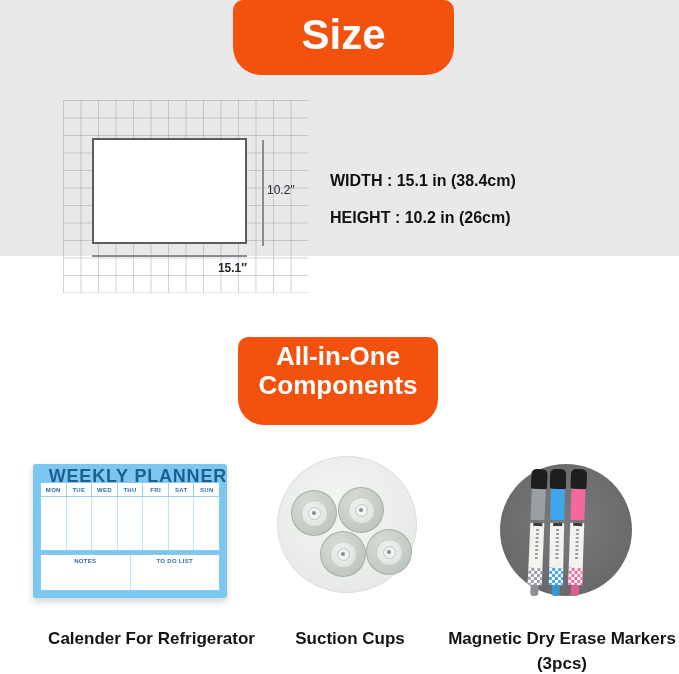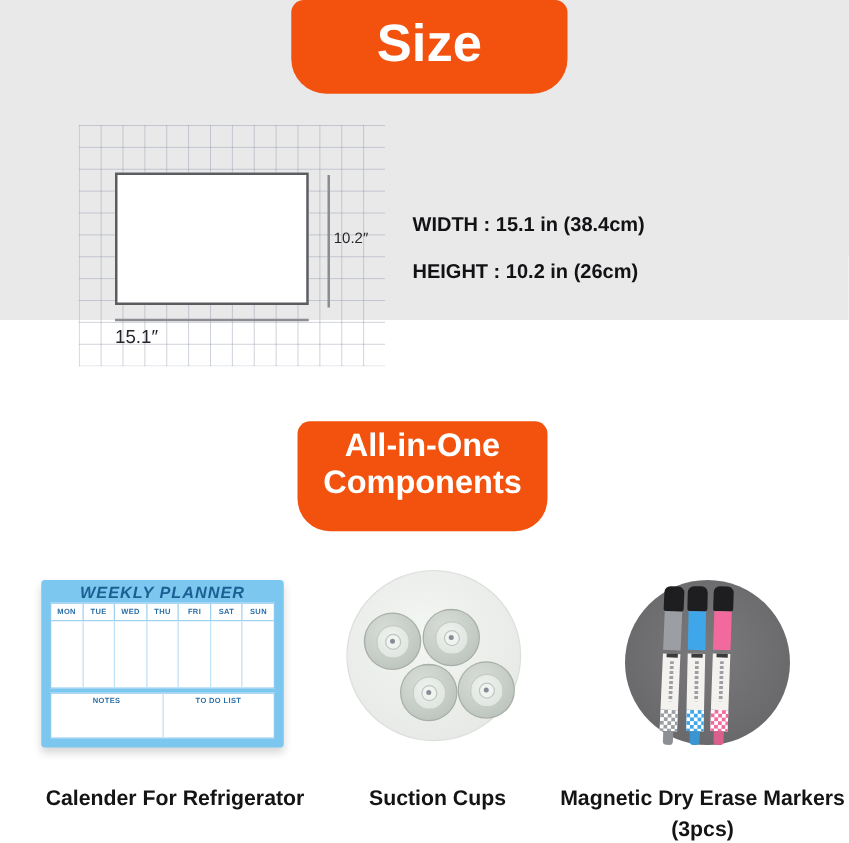--- a/index.html
+++ b/index.html
@@ -25,43 +25,43 @@
       linear-gradient(90deg, rgba(140,148,165,0.42) 1px, transparent 1px);
     background-size: 17.5px 17.5px;
   }
   .board {
     position: absolute; left: 29px; top: 38px; width: 155px; height: 106px;
     background: #ffffff; border: 2px solid #5b5c60;
   }
   .dim-line-v { position: absolute; left: 199px; top: 40px; width: 2px; height: 106px; background: #8b8b92; }
   .dim-line-h { position: absolute; left: 29px; top: 155px; width: 155px; height: 2px; background: #8b8b92; }
   .dim-label-v { position: absolute; left: 204px; top: 83px; font-size: 12px; font-weight: 500; color: #26262a; white-space: nowrap; }
-  .dim-label-h { position: absolute; left: 29px; top: 161px; width: 155px; text-align: left; font-size: 15px; font-weight: 400; color: #26262a; }
+  .dim-label-h { position: absolute; left: 29px; top: 161px; width: 155px; text-align: right; font-size: 12px; font-weight: 700; color: #26262a; }
 
   .spec-block { position: absolute; left: 330px; top: 162px; color: #121214; font-size: 16px; font-weight: 700; line-height: 37px; white-space: nowrap; }
 
   
   .aio-badge {
     position: absolute; left: 238px; top: 337px; width: 200px; height: 88px;
     background: var(--accent, #f2520e);
     border-radius: 10px 10px 26px 26px;
     display: flex; flex-direction: column; align-items: center; justify-content: center;
     color: #fff; font-size: 26px; font-weight: 700; line-height: 29px; padding-bottom: 21px;
     text-align: center;
   }
 
   
   .planner {
     position: absolute; left: 33px; top: 464px; width: 194px; height: 134px;
     background: var(--planner-blue, #7cc7ef); border-radius: 3px;
     box-shadow: 0 4px 7px rgba(0,0,0,0.16);
   }
   .planner-title {
-    position: absolute; left: 0; top: 2px; width: 100%; text-align: center;
-    color: var(--planner-text, #1c5f93); font-size: 13px; font-weight: 700; letter-spacing: 0.8px; font-style: italic;
+    position: absolute; left: 0; top: 2px; width: 100%; text-align: right;
+    color: var(--planner-text, #1c5f93); font-size: 18px; font-weight: 700; letter-spacing: 0.8px;
   }
   .planner-table {
     position: absolute; left: 7px; top: 18px; width: 180px; height: 69px;
     background: #fff; border: 1px solid #8cc9ef; display: flex; flex-direction: column;
   }
   .day-row { display: flex; height: 14px; border-bottom: 1px solid #9fd2f0; }
   .day-cell {
     flex: 1; border-right: 1px solid #9fd2f0; display: flex; align-items: center; justify-content: center;
     color: #2b6ea6; font-size: 6px; font-weight: 700; letter-spacing: 0.3px;
   }
@@ -121,21 +121,21 @@
   .mk-text { width: 3px; height: 32px; margin: 3px auto 0; background: repeating-linear-gradient(#a09ea4 0 2px, transparent 2px 4px); }
   .mk-check {
     height: 17px; background-color: #ffffff;
     background-image: repeating-conic-gradient(var(--mc) 0% 25%, rgba(0,0,0,0) 0% 50%);
     background-size: 6px 6px;
   }
   .mk-tip { height: 11px; width: 8px; margin: 0 auto; background: var(--mc); border-radius: 0 0 3px 3px; filter: brightness(0.9); }
 
   
   .caption { position: absolute; top: 626px; text-align: center; color: #141414; font-size: 17px; font-weight: 700; line-height: 25px; }
-  .caption-1 { left: 15px; width: 250px; }
+  .caption-1 { left: 5px; width: 250px; text-align: right; }
   .caption-2 { left: 260px; width: 180px; }
   .caption-3 { left: 448px; width: 228px; }
 </style>
 </head>
 <body>
 
 <div class="canvas">
 
   <div class="top-section">
 

